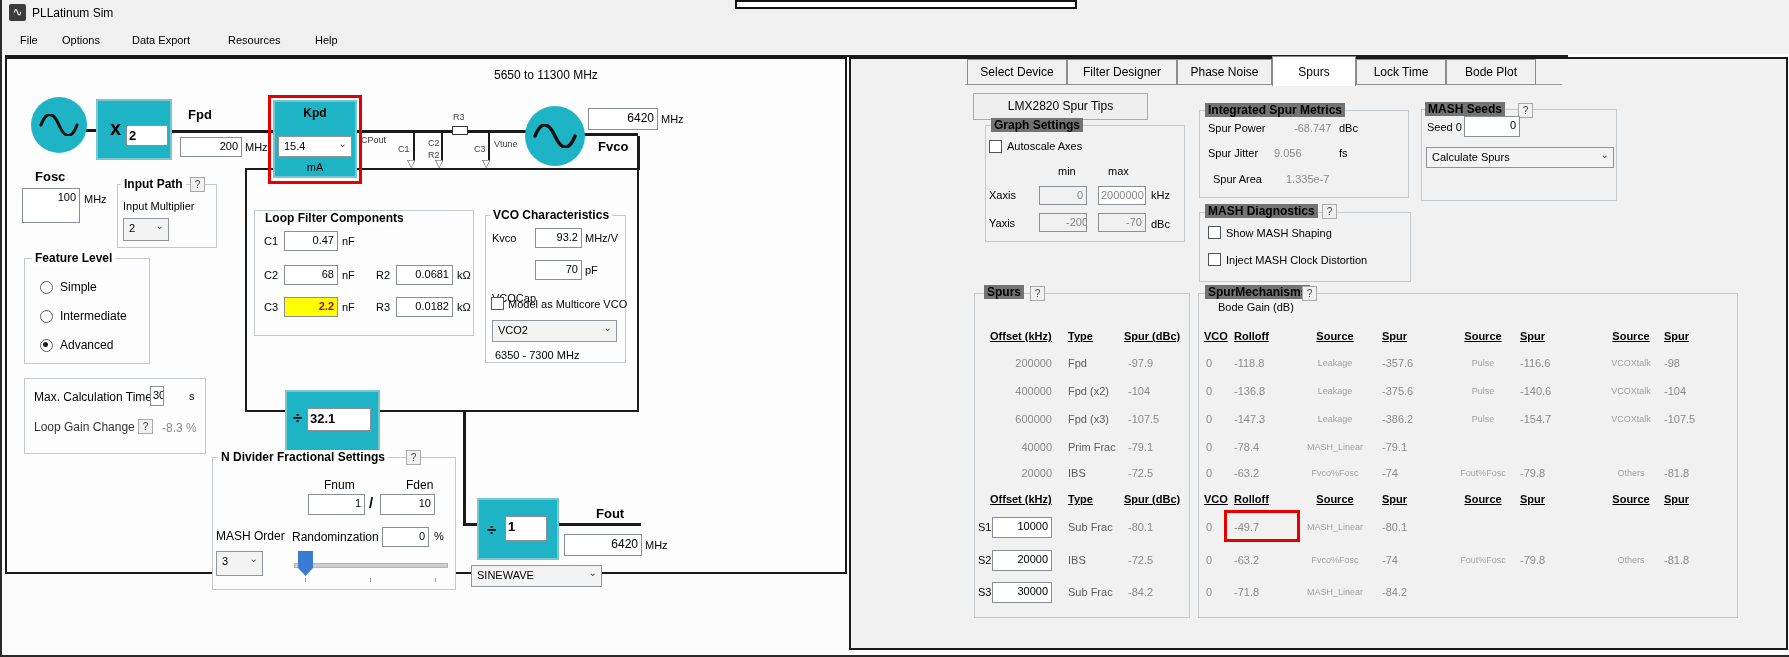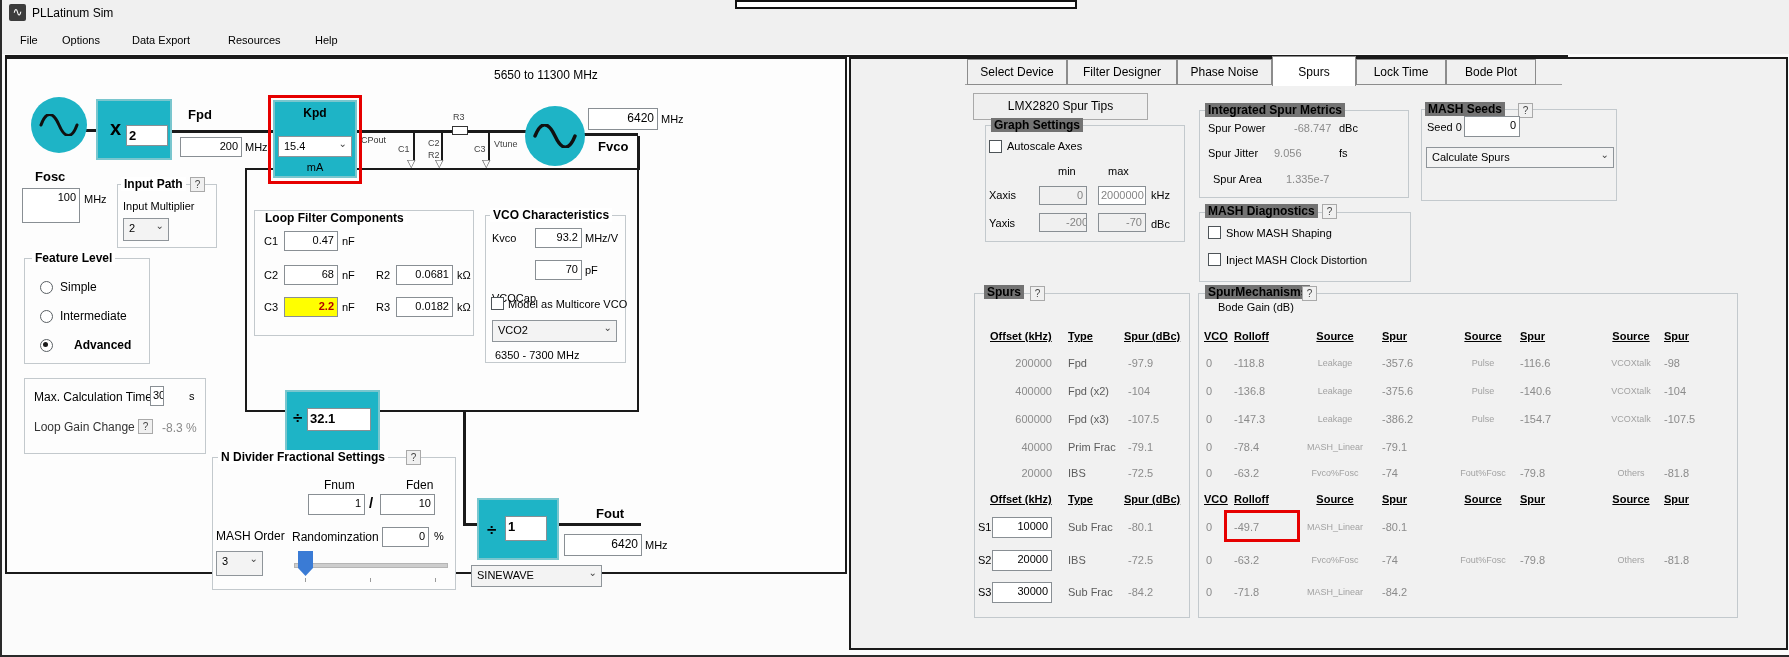--- a/index.html
+++ b/index.html
@@ -137,21 +137,21 @@
   <span class="lbl sm" style="left:121px;top:200px;">Input Multiplier</span>
   <div class="sel" style="left:121px;top:218px;width:46px;height:23px;"><span>2</span><span class="chev">⌄</span></div>
 
   <div class="grp" style="left:22px;top:258px;width:126px;height:106px;"></div>
   <span class="gt w" style="left:30px;top:251px;">Feature Level</span>
   <span class="rad" style="left:38px;top:281px;"></span>
   <span class="lbl" style="left:58px;top:280px;">Simple</span>
   <span class="rad" style="left:38px;top:310px;"></span>
   <span class="lbl" style="left:58px;top:309px;">Intermediate</span>
   <span class="rad on" style="left:38px;top:339px;"></span>
-  <span class="lbl" style="left:72px;top:338px;font-weight:bold;">Advanced</span>
+  <span class="lbl" style="left:58px;top:338px;">Advanced</span>
 
   <div class="grp" style="left:252px;top:210px;width:220px;height:126px;background:#fdfdfd;z-index:2;"></div>
   <span class="gt w" style="left:260px;top:203px;margin-top:8px;">Loop Filter Components</span>
   <span class="lbl sm" style="left:262px;top:235px;z-index:4;">C1</span>
   <div class="inp" style="left:282px;top:231px;width:54px;height:20px;">0.47</div>
   <span class="lbl sm" style="left:340px;top:235px;z-index:4;">nF</span>
   <span class="lbl sm" style="left:262px;top:269px;z-index:4;">C2</span>
   <div class="inp" style="left:282px;top:265px;width:54px;height:20px;">68</div>
   <span class="lbl sm" style="left:340px;top:269px;z-index:4;">nF</span>
   <span class="lbl sm" style="left:374px;top:269px;z-index:4;">R2</span>

